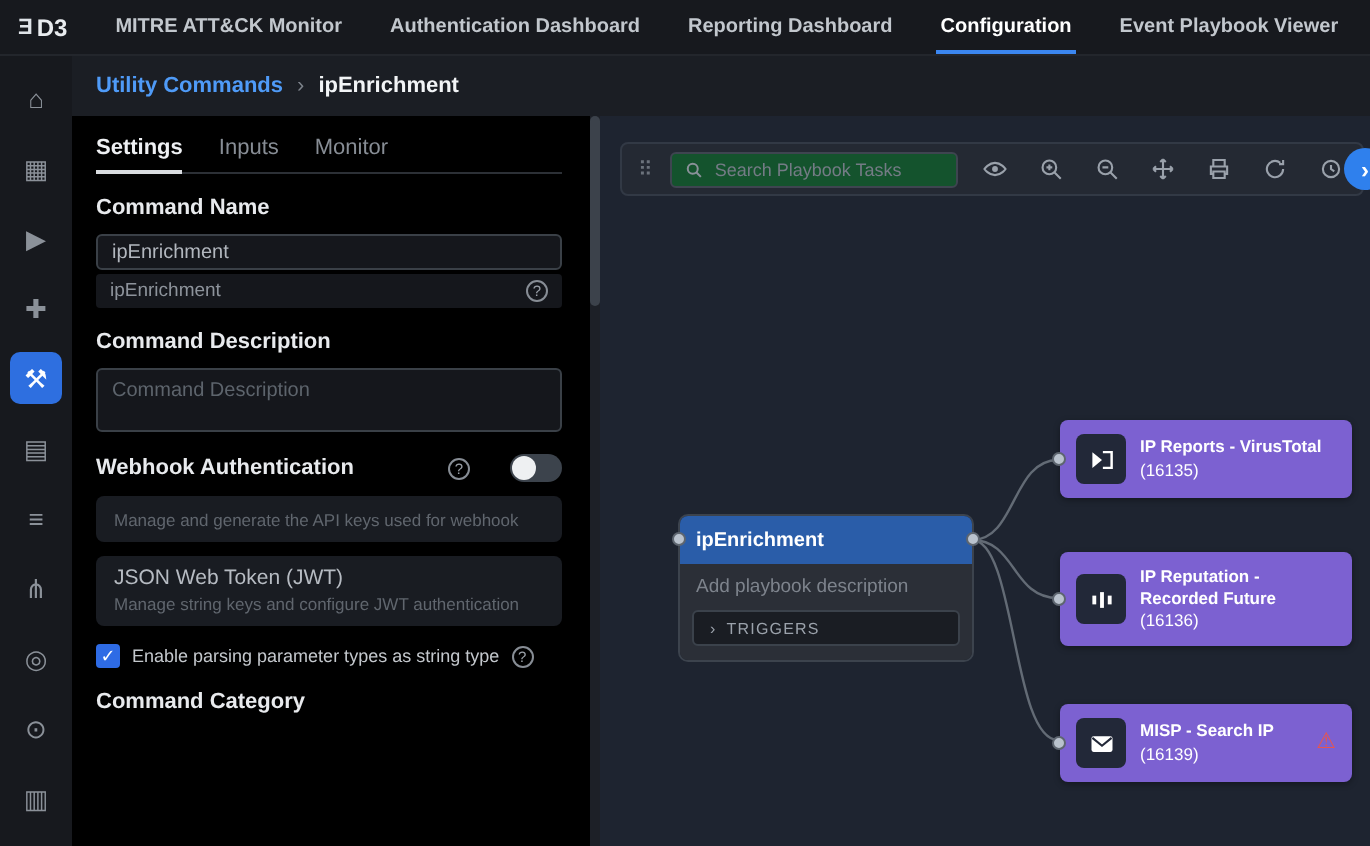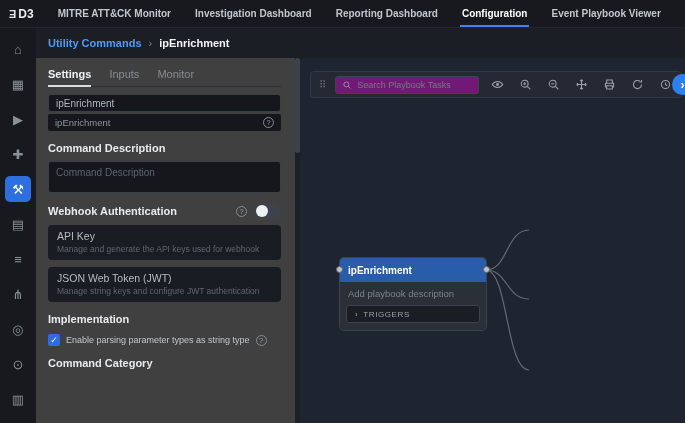--- a/index.html
+++ b/index.html
@@ -29,39 +29,39 @@
   .rail-btn.active { background:#2e6fe0; color:#fff; }
 
   
   .breadcrumb { position:absolute; left:36px; top:28px; width:649px; height:30px; background:#1b1e24;
                 display:flex; align-items:center; padding-left:12px; gap:7px; font-size:11px; }
   .crumb-link { color:#4f9bf8; font-weight:bold; cursor:pointer; }
   .crumb-sep { color:#7d838b; }
   .crumb-current { color:#f2f4f6; font-weight:bold; }
 
   
-  .panel { position:absolute; left:36px; top:58px; width:259px; height:365px; background:#404040;
+  .panel { position:absolute; left:36px; top:58px; width:259px; height:365px; background:#000000;
            padding:8px 14px 0 12px; overflow:hidden; }
   .panel-tabs { display:flex; gap:18px; border-bottom:1px solid #2c3036; }
   .ptab { font-size:11px; color:#878d95; padding:2px 0 5px; cursor:pointer; }
   .ptab.active { color:#eef0f3; font-weight:bold; border-bottom:2px solid #d9dce0; margin-bottom:-1px; }
   .flabel { font-size:11px; font-weight:bold; color:#e8eaed; margin-top:11px; }
   .tinput { margin-top:7px; width:100%; height:18px; background:#15171c; border:1px solid #3a4047;
             border-radius:3px; color:#b2b7be; font-size:10px; padding:0 7px; font-family:inherit; display:block;}
   .tinput::placeholder, .tarea::placeholder { color:#5d646c; }
   .vrow { margin-top:2px; height:17px; background:#15171c; border-radius:2px; display:flex;
           align-items:center; justify-content:space-between; padding:0 7px; font-size:9.5px;
           color:#8d939b; cursor:pointer; }
   .help { width:11px; height:11px; border:1px solid #878d95; border-radius:50%; color:#9aa0a8;
           font-size:7.5px; display:flex; align-items:center; justify-content:center; flex:0 0 auto;
           cursor:pointer; }
   .tarea { margin-top:7px; width:100%; height:32px; background:#15171c; border:1px solid #3a4047;
            border-radius:3px; color:#b2b7be; font-size:10px; padding:5px 7px; resize:none;
            font-family:inherit; display:block; }
-  .wh-row { margin-top:11px; display:flex; align-items:center; gap:8px; }
+  .wh-row { margin-top:11px; display:flex; align-items:center; gap:20px; }
   .wh-row .flabel { margin:0; }
   .toggle { width:26px; height:14px; border-radius:7px; background:#3c434c; position:relative;
             cursor:pointer; flex:0 0 auto; }
   .toggle .knob { position:absolute; left:1px; top:1px; width:12px; height:12px; border-radius:50%;
                   background:#eef0f2; }
   .card { margin-top:7px; background:#191c22; border-radius:4px; padding:5px 9px 6px; cursor:pointer; }
   .card-title { font-size:10.5px; color:#b6bbc2; }
   .card-desc { font-size:8.5px; color:#60666e; margin-top:2px; }
   .select { margin-top:7px; height:20px; background:#15171c; border:1px solid #3a4047;
             border-radius:3px; display:flex; align-items:center; justify-content:space-between;
@@ -75,21 +75,21 @@
   .panel-scroll { position:absolute; left:295px; top:58px; width:5px; height:365px; background:#1d2027; }
   .panel-scroll .thumb { width:5px; height:95px; background:#3c424b; border-radius:3px; cursor:grab; }
 
   
   .canvas { position:absolute; left:300px; top:58px; width:385px; height:365px; background:#1e2430;
             overflow:hidden; }
   .ptoolbar { position:absolute; left:10px; top:13px; width:372px; height:27px; background:#242933;
               border:1px solid #323945; border-radius:4px; display:flex; align-items:center;
               padding:0 8px; gap:9px; z-index:3; }
   .drag-handle { color:#6b727c; font-size:10px; cursor:grab; }
-  .searchbox { width:148px; height:18px; background:#701a75; border:1px solid #3e4550;
+  .searchbox { width:148px; height:18px; background:#14532d; border:1px solid #3e4550;
                border-radius:3px; display:flex; align-items:center; padding:0 6px; gap:5px; }
   .searchbox svg { width:10px; height:10px; stroke:#8a9199; fill:none; stroke-width:1.6; flex:0 0 auto; }
   .searchbox input { background:transparent; border:none; outline:none; color:#aab0b8; font-size:9px;
                      width:112px; font-family:inherit; }
   .searchbox input::placeholder { color:#747b85; }
   .tb-icons { display:flex; align-items:center; gap:13px; margin-left:2px; }
   .tb-btn { width:15px; height:15px; display:flex; align-items:center; justify-content:center;
             cursor:pointer; }
   .tb-btn svg { width:13px; height:13px; stroke:#9aa1ab; fill:none; stroke-width:1.3; }
   .fab { position:absolute; top:2px; right:-12px; width:21px; height:21px; border-radius:50%;
@@ -126,21 +126,21 @@
 
 <div class="app">
 
   <header class="topnav">
     <div class="logo">
       <span class="logo-icon">E</span>
       <span>D3</span>
     </div>
     <nav class="nav-tabs">
       <div class="nav-tab">MITRE ATT&amp;CK Monitor</div>
-      <div class="nav-tab">Investigation Dashboard</div>
+      <div class="nav-tab">Authentication Dashboard</div>
       <div class="nav-tab">Reporting Dashboard</div>
       <div class="nav-tab active">Configuration</div>
       <div class="nav-tab">Event Playbook Viewer</div>
     </nav>
   </header>
 
   <aside class="rail">
     <div class="rail-btn">
         <span>⌂</span>
       </div>
@@ -183,47 +183,46 @@
     <span class="crumb-current">ipEnrichment</span>
   </div>
 
   <main class="panel">
     <div class="panel-tabs">
       <div class="ptab active">Settings</div>
       <div class="ptab">Inputs</div>
       <div class="ptab">Monitor</div>
     </div>
 
+    <div class="flabel">Command Name</div>
     <input class="tinput" value="ipEnrichment" style="">
     <div class="vrow">
       <span>ipEnrichment</span>
       <span class="help">?</span>
     </div>
 
     <div class="flabel">Command Description</div>
     <textarea class="tarea" placeholder="Command Description" style=""></textarea>
 
     <div class="wh-row">
       <div class="flabel">Webhook Authentication</div>
       <span class="help" style="margin-left:auto">?</span>
       <div class="toggle">
           <div class="knob"></div>
         </div>
     </div>
 
     <div class="card">
-      <div class="card-title">API Key</div>
       <div class="card-desc">Manage and generate the API keys used for webhook</div>
     </div>
     <div class="card">
       <div class="card-title">JSON Web Token (JWT)</div>
       <div class="card-desc">Manage string keys and configure JWT authentication</div>
     </div>
 
-    <div class="flabel">Implementation</div>
 
     <div class="check-row">
       <div class="checkbox">✓</div>
       <span class="check-label">Enable parsing parameter types as string type</span>
       <span class="help">?</span>
     </div>
 
     <div class="flabel">Command Category</div>
 
   </main>
@@ -301,17 +300,58 @@
       </div>
       <div class="node-root-body">Add playbook description</div>
       <div class="node-root-footer">
         <div class="triggers-btn">
           <span>›</span>
           <span>TRIGGERS</span>
         </div>
       </div>
     </div>
 
-
-
+    <div class="task-node" style="top:152px;">
+      <span class="port" style="left:-4px; top:calc(50% - 4px);"></span>
+      <div class="task-icon">
+        <svg viewBox="0 0 16 16">
+            <path d="M2.5 3.5L8 8l-5.5 4.5z" fill="#fff"></path>
+            <path d="M8.5 3.5h5v9h-5" stroke="#fff" stroke-width="1.4" fill="none"></path>
+          </svg>
+      </div>
+      <div class="task-text">
+        <span>IP Reports - VirusTotal</span>
+        <span class="task-id">(16135)</span>
+      </div>
+    </div>
+
+    <div class="task-node" style="top:218px;">
+      <span class="port" style="left:-4px; top:calc(50% - 4px);"></span>
+      <div class="task-icon">
+        <svg viewBox="0 0 16 16" fill="#fff">
+            <rect x="2.5" y="5.5" width="2.2" height="5"></rect>
+            <rect x="6.9" y="3.5" width="2.2" height="9"></rect>
+            <rect x="11.3" y="5.5" width="2.2" height="5"></rect>
+          </svg>
+      </div>
+      <div class="task-text">
+        <span>IP Reputation - Recorded Future</span>
+        <span class="task-id">(16136)</span>
+      </div>
+    </div>
+
+    <div class="task-node" style="top:294px;">
+      <span class="port" style="left:-4px; top:calc(50% - 4px);"></span>
+      <div class="task-icon">
+        <svg viewBox="0 0 16 16">
+            <rect x="2" y="3.5" width="12" height="9" rx="1.2" fill="#fff"></rect>
+            <path d="M2.5 4.5L8 9l5.5-4.5" stroke="#222838" stroke-width="1.2" fill="none"></path>
+          </svg>
+      </div>
+      <div class="task-text">
+        <span>MISP - Search IP</span>
+        <span class="task-id">(16139)</span>
+      </div>
+      <span class="warn">⚠</span>
+    </div>
 
   </section>
 </div>
 
 </body></html>

